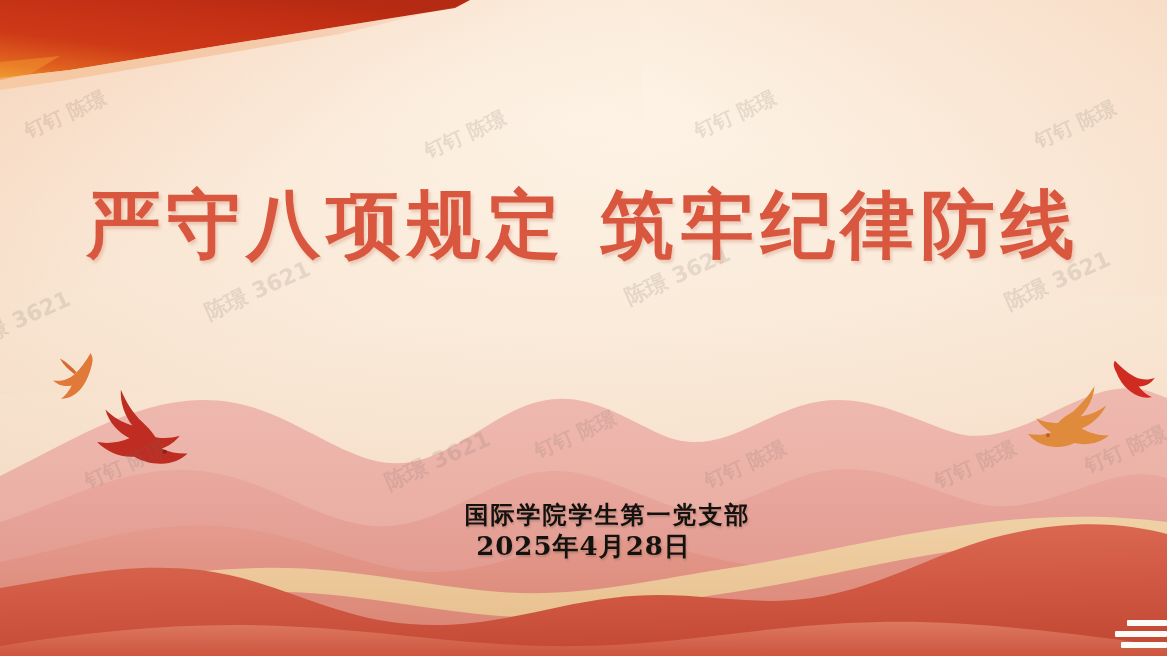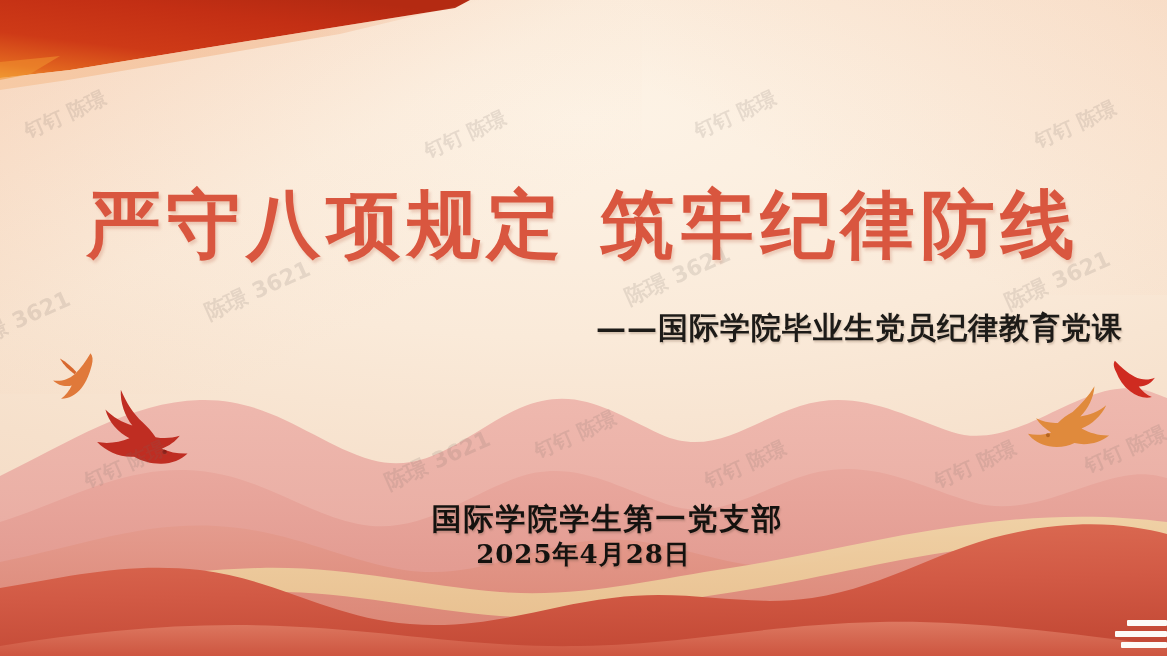--- a/index.html
+++ b/index.html
@@ -75,21 +75,21 @@
   }
 
   .footer{
     position:absolute; left:0; top:500px; width:100%;
     text-align:center;
     font-family:"DejaVu Serif", serif;
     font-weight:700;
     color:#14120f;
     text-shadow:1px 2px 2px rgba(110,80,65,0.30);
   }
-  .footer .org{ font-size:30px; letter-spacing:2px; line-height:1.25;padding-left:48px; }
+  .footer .org{ font-size:24px; letter-spacing:2px; line-height:1.25;padding-left:48px; }
   .footer .date{ font-size:26px; letter-spacing:1px; line-height:1.3; }
 
   
   .wm-layer{ position:absolute; inset:0; pointer-events:none; overflow:hidden; }
   .wm{
     position:absolute;
     transform:rotate(-24deg);
     transform-origin:left top;
     white-space:nowrap;
     font-family:"DejaVu Sans", sans-serif;
@@ -249,21 +249,20 @@
     <div class="wm b" style="left:1030px;top:130px;">钉钉 陈璟</div>
     <div class="wm b" style="left:930px; top:470px;">钉钉 陈璟</div>
     <div class="wm b" style="left:1080px;top:455px;">钉钉 陈璟</div>
     <div class="wm a" style="left:380px; top:470px;">陈璟 3621</div>
   </div>
 
   <div class="headline">
     <span>严守八项规定</span><span class="gap"></span><span>筑牢纪律防线</span>
   </div>
 
-  <div class="subtitle">——国际学院毕业生党员纪律教育党课</div>
 
   <div class="footer">
     <div class="org">国际学院学生第一党支部</div>
     <div class="date">2025年4月28日</div>
   </div>
 
   <div class="player-stripes">
     <i></i>
     <i></i>
     <i></i>

